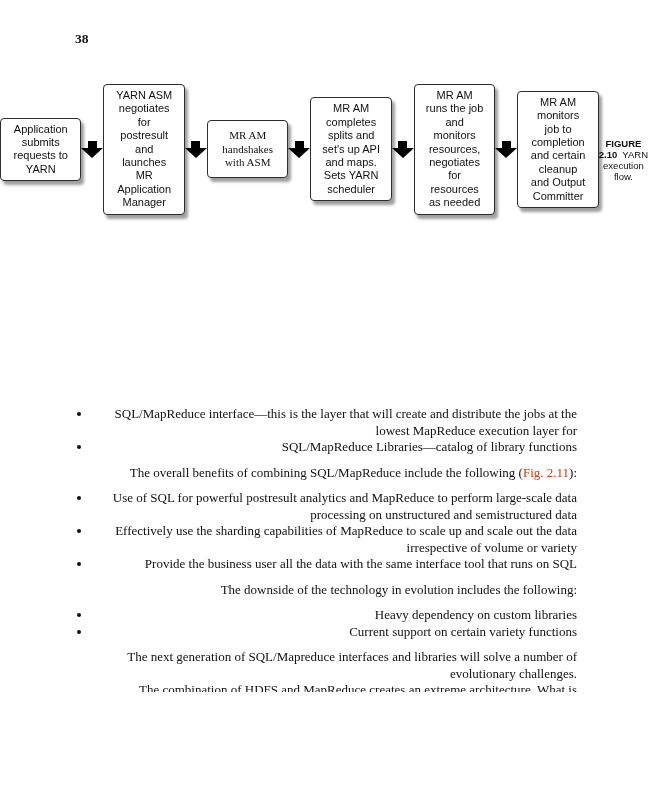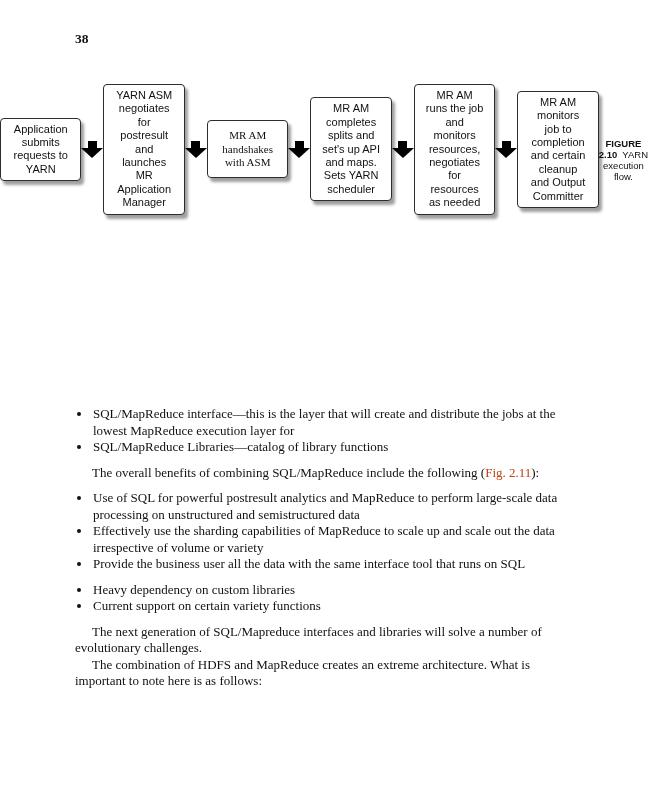--- a/index.html
+++ b/index.html
@@ -73,20 +73,21 @@
   .figure-caption .cap-label { font-weight: bold; margin-right: 5px; }
 
   
   .body-text {
     position: absolute;
     top: 406px;
     left: 75px;
     width: 502px;
     font-size: 13px;
     line-height: 16.5px;
+    text-align: right;
   }
   .body-text ul {
     list-style: disc outside;
     padding-left: 17px;
     margin-bottom: 9px;
   }
   .body-text li { padding-left: 1px; }
   .body-text p {
     margin-bottom: 9px;
     text-indent: 17px;
@@ -144,20 +145,21 @@
     </ul>
 
     <p><span>The overall benefits of combining SQL/MapReduce include the following (</span><span class="fig-link">Fig. 2.11</span><span>):</span></p>
 
     <ul>
       <li>Use of SQL for powerful postresult analytics and MapReduce to perform large-scale data processing on unstructured and semistructured data</li>
       <li>Effectively use the sharding capabilities of MapReduce to scale up and scale out the data irrespective of volume or variety</li>
       <li>Provide the business user all the data with the same interface tool that runs on SQL</li>
     </ul>
 
+    <p>The downside of the technology in evolution includes the following:</p>
 
     <ul>
       <li>Heavy dependency on custom libraries</li>
       <li>Current support on certain variety functions</li>
     </ul>
 
     <p class="no-space">The next generation of SQL/Mapreduce interfaces and libraries will solve a number of evolutionary challenges.</p>
     <p>The combination of HDFS and MapReduce creates an extreme architecture. What is important to note here is as follows:</p>
 
   </div>

